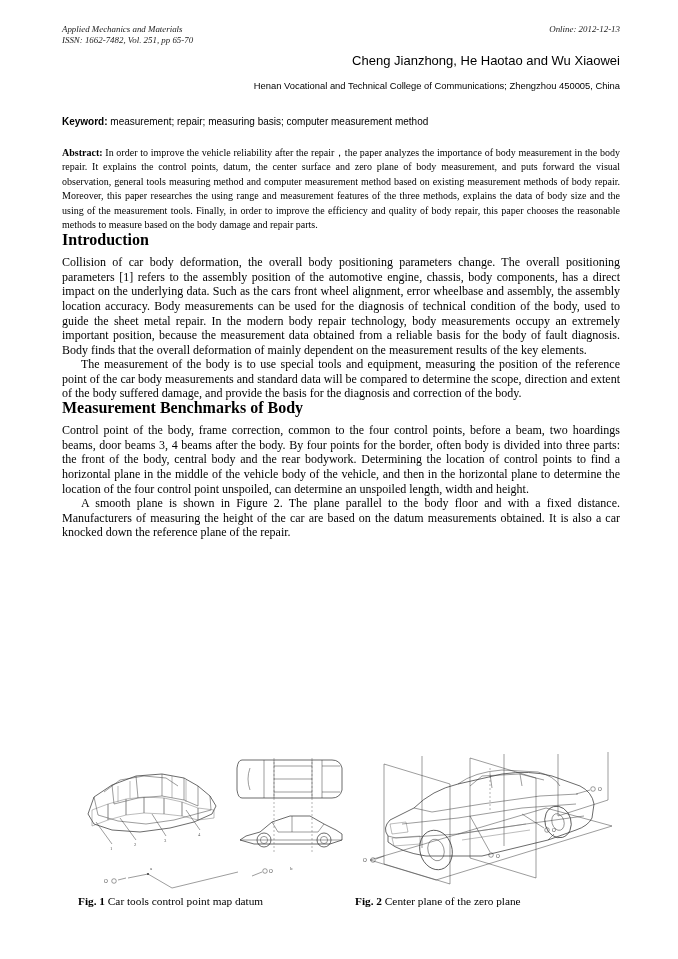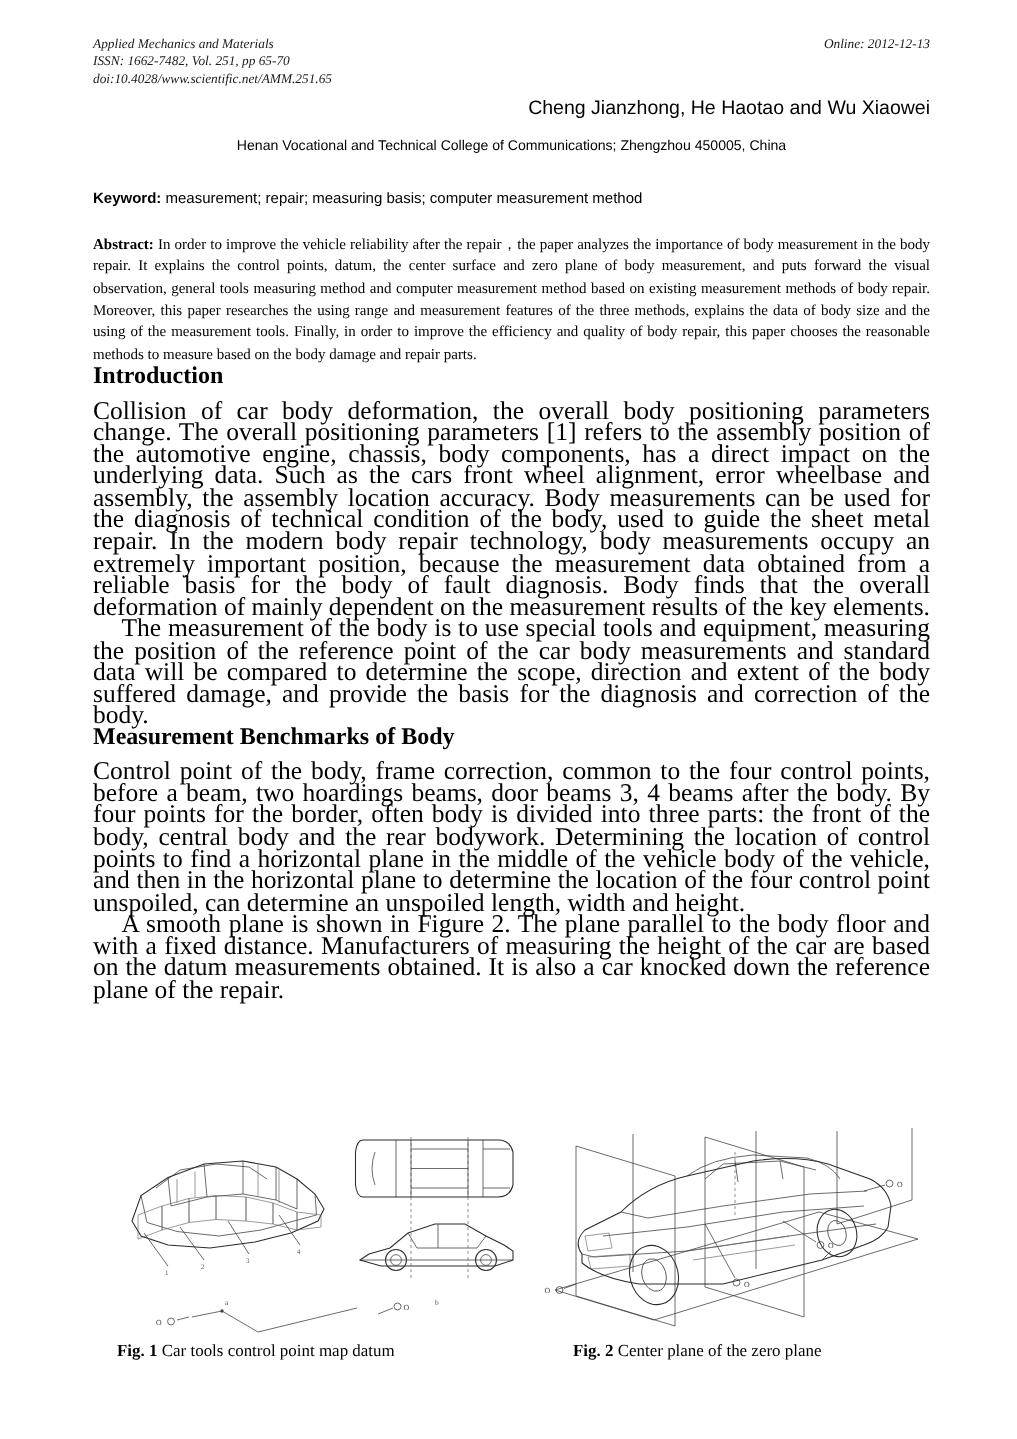--- a/index.html
+++ b/index.html
@@ -61,21 +61,21 @@
   }
   .authors {
     margin-top: 6px;
     text-align: right;
     font-family: "Liberation Sans", "DejaVu Sans", sans-serif;
     font-size: 13px;
     line-height: 16px;
   }
   .affiliation {
     margin-top: 10px;
-    text-align: center;
+    text-align: right;
     font-family: "Liberation Sans", "DejaVu Sans", sans-serif;
     font-size: 9.4px;
     line-height: 13px;
   }
 
   
   .keyword {
     margin-top: 23px;
     font-family: "Liberation Sans", "DejaVu Sans", sans-serif;
     font-size: 10px;
@@ -104,21 +104,21 @@
     font-size: 16px;
     line-height: 14.5px;
     font-weight: bold;
   }
   .sec-intro { margin-top: 25px; }
   .sec-bench { margin-top: 25px; }
 
   p.body {
     margin: 0;
     padding: 0;
-    font-size: 17px;
+    font-size: 12px;
     line-height: 14.55px;
     text-align: justify;
     text-justify: inter-word;
   }
   p.first { margin-top: 8px; }
   p.indent { text-indent: 19px; }
 
   
   .figures {
     position: absolute;
@@ -154,21 +154,21 @@
     line-height: 14.5px;
   }
   .cap1 {
     position: absolute;
     left: 16px;
     top: 0;
     white-space: nowrap;
   }
   .cap2 {
     position: absolute;
-    left: 320px;
+    left: 293px;
     top: 0;
     white-space: nowrap;
   }
   .cap-b { font-weight: bold; }
   svg { display: block; }
   .ln { fill: none; stroke: #2b2b2b; stroke-width: 0.7; }
   .ln-thin { fill: none; stroke: #3a3a3a; stroke-width: 0.5; }
   .ln-pale { fill: none; stroke: #6a6a6a; stroke-width: 0.45; }
   .ln-dash { fill: none; stroke: #5a5a5a; stroke-width: 0.45; stroke-dasharray: 2 2; }
   .sub-lbl {
@@ -190,21 +190,20 @@
 </head>
 <body>
 
 <div class="page">
 
   <div class="content">
 
     <div class="jhead">
       <span class="jhead-line">Applied Mechanics and Materials</span>
       <span class="jhead-line">ISSN: 1662-7482, Vol. 251, pp 65-70</span>
-      <span class="jhead-line">doi:10.4028/www.scientific.net/AMM.251.65</span>
       <span class="jhead-online">Online: 2012-12-13</span>
     </div>
 
     <div class="authors">Cheng Jianzhong, He Haotao and Wu Xiaowei</div>
     <div class="affiliation">Henan Vocational and Technical College of Communications; Zhengzhou 450005, China</div>
 
     <div class="keyword">
       <span class="lbl">Keyword:</span>
       <span>measurement; repair; measuring basis; computer measurement method</span>
     </div>

